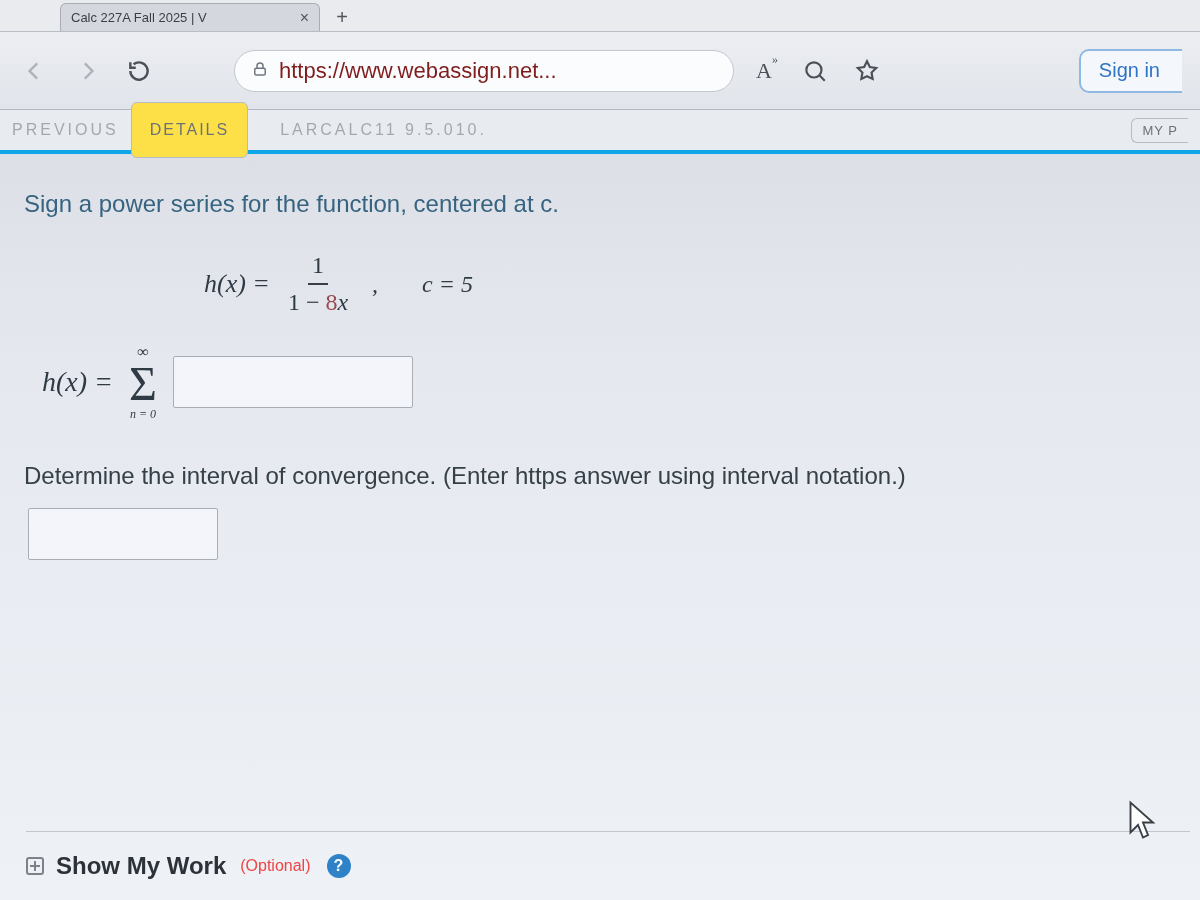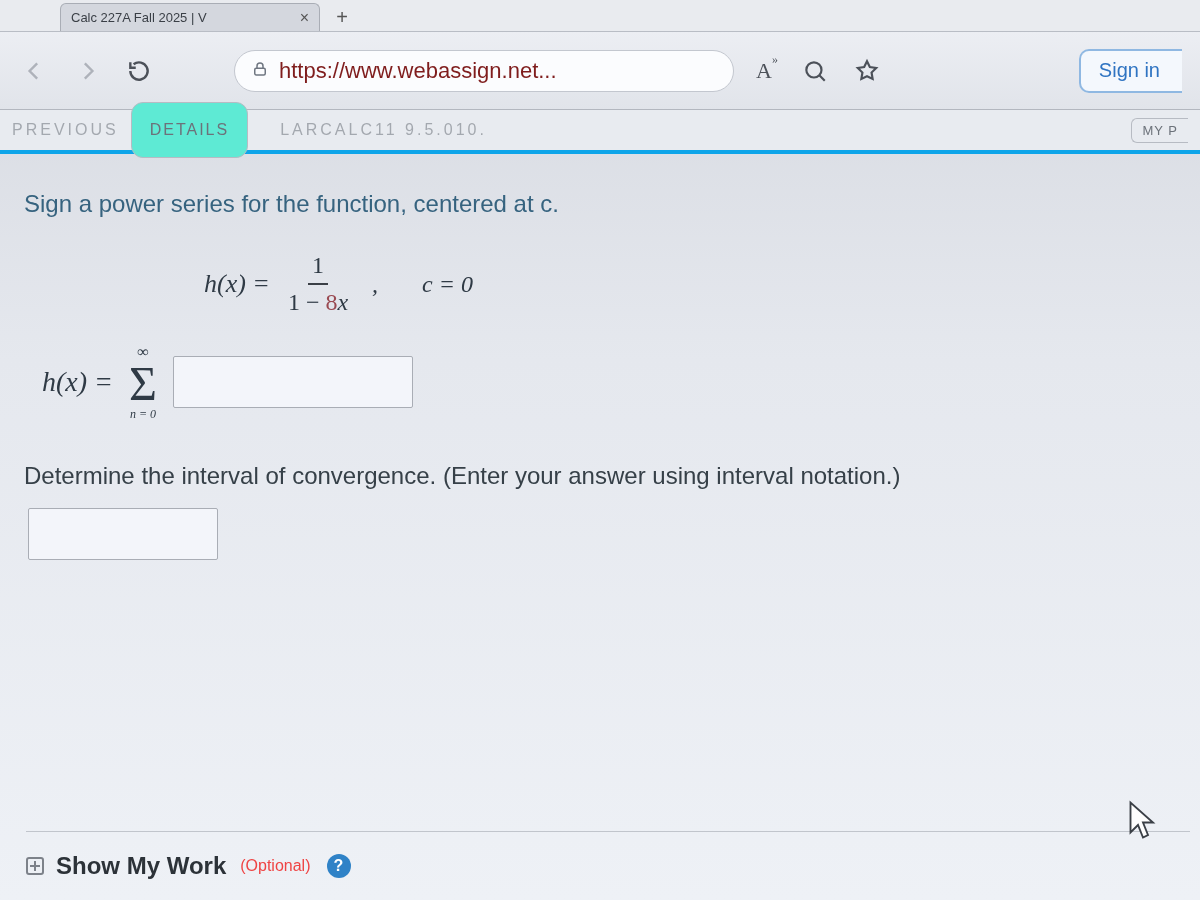--- a/index.html
+++ b/index.html
@@ -127,25 +127,25 @@
     font-family: Verdana, Arial, sans-serif;
     font-size: 16px;
     letter-spacing: 3px;
     color: #6c727a;
     border-bottom: 4px solid #0ea5e9;
     background: #e8ebf0;
   }
   .subnav .crumb { text-transform: uppercase; opacity: .55; }
   .subnav .details-btn {
     border: 1.5px solid #b7bbc3;
-    border-radius: 12px;
+    border-radius: 6px;
     padding: 18px 18px;
     letter-spacing: 2px;
     cursor: pointer;
-    background: #5eead4;
+    background: #fde047;
   }
   .subnav .ref { margin-left: 20px; opacity: .55; }
   .subnav .my-badge {
     margin-left: auto;
     border: 1.5px solid #b7bbc3;
     border-radius: 6px 0 0 6px;
     border-right: none;
     padding: 4px 10px;
     font-size: 13px;
     letter-spacing: 1px;
@@ -319,34 +319,34 @@
 
   <div class="eqline">
     <span class="hx">h(x) =</span>
     <span class="fraction">
       <span class="num">1</span>
       <span class="den">
         <span>1 − </span><span class="eight">8</span><span class="cvar">x</span>
       </span>
     </span>
     <span class="trailing">,</span>
-    <span class="trailing" style="margin-left:26px;">c = 0</span>
+    <span class="trailing" style="margin-left:26px;">c = 5</span>
   </div>
 
   <div class="sumline">
     <span class="lhs">h(x) =</span>
     <span class="bigsigma">
       <span class="top">∞</span>
       <span class="sig">Σ</span>
       <span class="bot">n = 0</span>
     </span>
     <div class="answer-box wide"></div>
   </div>
 
-  <div class="prompt2">Determine the interval of convergence. (Enter your answer using interval notation.)</div>
+  <div class="prompt2">Determine the interval of convergence. (Enter https answer using interval notation.)</div>
 
   <div class="answer-box small"></div>
 
 </div>
 
 <div class="smw">
   <span class="expand-toggle">
     <svg width="12" height="12" viewBox="0 0 12 12">
         <path d="M6 1v10M1 6h10" stroke="#7d828a" stroke-width="2"></path>
       </svg>

